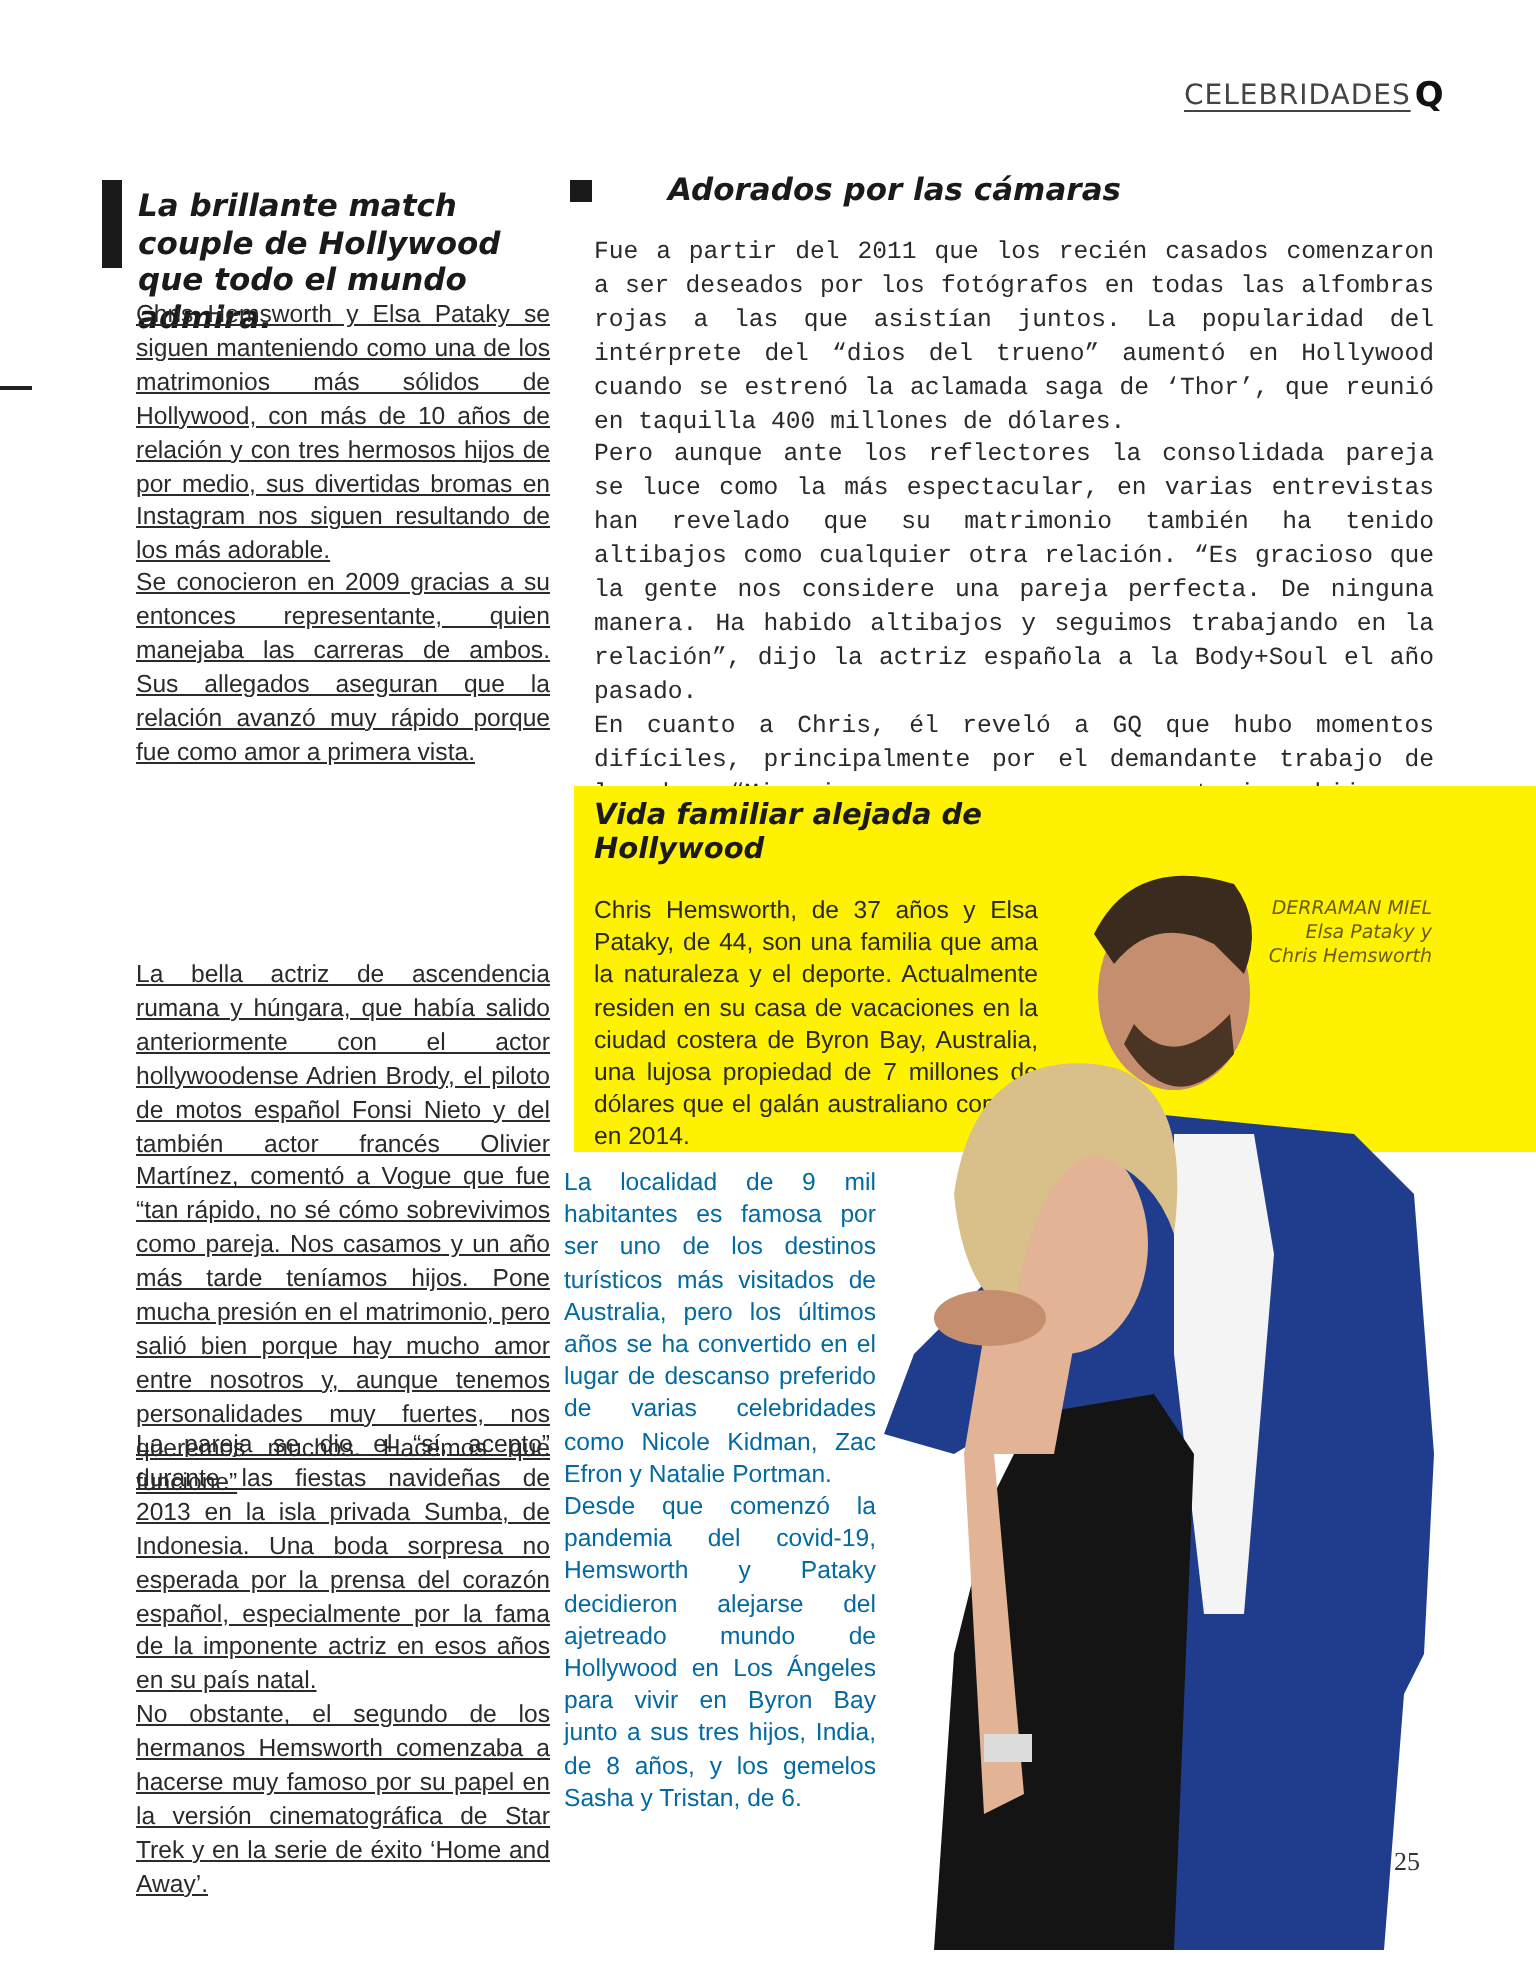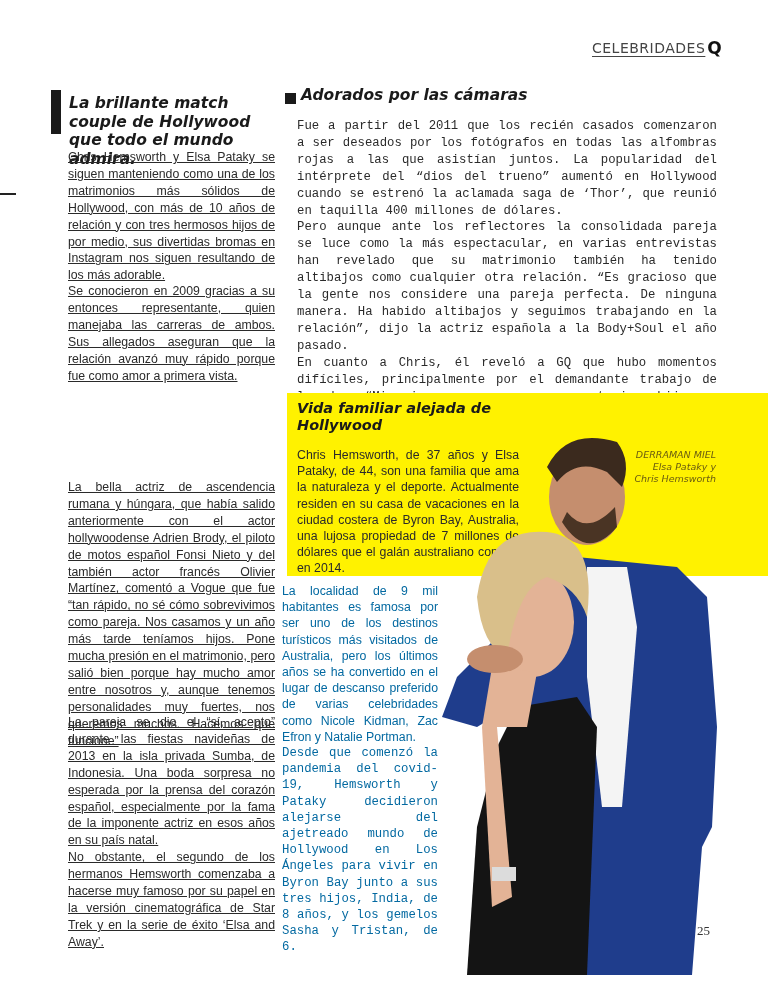--- a/index.html
+++ b/index.html
@@ -6,21 +6,21 @@
   body{width:768px;height:983px;background:#ffffff;position:relative;overflow:hidden;font-family:"Liberation Sans",sans-serif;color:#2a2a2a;}
   .abs{position:absolute;}
   .section-tag{left:592px;top:38px;font-family:"DejaVu Sans",sans-serif;font-size:14px;letter-spacing:0.5px;color:#444;display:flex;align-items:center;}
   .section-tag .label{text-decoration:underline;text-decoration-thickness:1px;text-underline-offset:3px;}
   .section-tag .q{font-weight:bold;font-size:17px;color:#111;margin-left:2px;}
   .edge-rule{left:0;top:193px;width:16px;height:2px;background:#222;}
   .left-bar{left:51px;top:90px;width:10px;height:44px;background:#1a1a1a;}
   .left-heading{left:69px;top:94px;width:210px;font-family:"DejaVu Sans",sans-serif;font-style:italic;font-weight:bold;font-size:15.5px;line-height:18.5px;color:#1a1a1a;margin:0;}
   .col-left{left:68px;width:207px;font-size:12.3px;line-height:16.9px;text-align:justify;color:#2a2a2a;}
   .col-left p{margin:0;text-decoration:underline;}
-  .right-heading{left:285px;top:86px;font-family:"DejaVu Sans",sans-serif;font-style:italic;font-weight:bold;font-size:15.5px;color:#1a1a1a;display:flex;align-items:flex-end;margin:0;}
+  .right-heading{left:285px;top:86px;font-family:"DejaVu Sans",sans-serif;font-style:italic;font-weight:bold;font-size:15.5px;color:#1a1a1a;display:flex;align-items:center;margin:0;gap:33px;}
   .right-heading .sq{display:inline-block;width:11px;height:11px;background:#1a1a1a;margin-right:5px;}
   .col-right{left:297px;width:420px;font-size:12.3px;line-height:16.9px;text-align:justify;color:#2a2a2a;font-family:Liberation Mono, monospace;}
   .col-right p{margin:0;}
   .yellow{left:287px;top:393px;width:481px;height:183px;background:#fff200;}
   .y-heading{left:297px;top:400px;width:200px;font-family:"DejaVu Sans",sans-serif;font-style:italic;font-weight:bold;font-size:14.5px;line-height:17px;color:#1a1a1a;margin:0;}
   .y-text{left:297px;top:447px;width:222px;font-size:12.3px;line-height:16.2px;text-align:justify;color:#2a2a2a;}
   .caption{left:610px;top:449px;width:106px;text-align:right;font-family:"DejaVu Sans",sans-serif;font-style:italic;font-size:9.5px;line-height:12px;color:#6a5c10;}
   .caption .title{display:block;}
   .col-mid{left:282px;width:156px;font-size:12.3px;line-height:16.2px;text-align:justify;color:#0369a1;}
   .col-mid p{margin:0;}
@@ -44,21 +44,21 @@
   <p>Chris Hemsworth y Elsa Pataky se siguen manteniendo como una de los matrimonios más sólidos de Hollywood, con más de 10 años de relación y con tres hermosos hijos de por medio, sus divertidas bromas en Instagram nos siguen resultando de los más adorable.</p>
 </div>
 <div class="abs col-left" style="top:283px;">
   <p>Se conocieron en 2009 gracias a su entonces representante, quien manejaba las carreras de ambos. Sus allegados aseguran que la relación avanzó muy rápido porque fue como amor a primera vista.</p>
 </div>
 <div class="abs col-left" style="top:479px;">
   <p>La bella actriz de ascendencia rumana y húngara, que había salido anteriormente con el actor hollywoodense Adrien Brody, el piloto de motos español Fonsi Nieto y del también actor francés Olivier Martínez, comentó a Vogue que  fue “tan rápido, no sé cómo sobrevivimos como pareja. Nos casamos y un año más tarde teníamos hijos. Pone mucha presión en el matrimonio, pero salió bien porque hay mucho amor entre nosotros y, aunque tenemos personalidades muy fuertes, nos queremos muchos. Hacemos que funcione”</p>
 </div>
 <div class="abs col-left" style="top:714px;">
   <p>La pareja se dio el “sí, acepto” durante las fiestas navideñas de 2013 en la isla privada Sumba, de Indonesia. Una boda sorpresa no esperada por la prensa del corazón español, especialmente por la fama de la imponente actriz en esos años en su país natal.</p>
-  <p>No obstante, el segundo de los hermanos Hemsworth comenzaba a hacerse muy famoso por su papel en la versión cinematográfica de Star Trek y en la serie de éxito ‘Elsa and Away’.</p>
+  <p>No obstante, el segundo de los hermanos Hemsworth comenzaba a hacerse muy famoso por su papel en la versión cinematográfica de Star Trek y en la serie de éxito ‘Home and Away’.</p>
 </div>
 
 <h2 class="abs right-heading">
   <span class="sq"></span>
   <span>Adorados por las cámaras</span>
 </h2>
 
 <div class="abs col-right" style="top:118px;">
   <p>Fue a partir del 2011 que los recién casados comenzaron a ser deseados por los fotógrafos en todas las alfombras rojas a las que asistían juntos. La popularidad del intérprete del “dios del trueno” aumentó en Hollywood cuando se estrenó la aclamada saga de ‘Thor’, que reunió en taquilla 400 millones de dólares.</p>
   <p>Pero aunque ante los reflectores la consolidada pareja se luce como la más espectacular, en varias entrevistas han revelado que su matrimonio también ha tenido altibajos como cualquier otra relación. “Es gracioso que la gente nos considere una pareja perfecta. De ninguna manera. Ha habido altibajos y seguimos trabajando en la relación”, dijo la actriz española a la Body+Soul el año pasado.</p>
@@ -93,17 +93,17 @@
 
 <div class="abs caption">
   <span class="title">DERRAMAN MIEL</span>
   <span class="title">Elsa Pataky y</span>
   <span class="title">Chris Hemsworth</span>
 </div>
 
 <div class="abs col-mid" style="top:583px;">
   <p>La localidad de 9 mil habitantes es famosa por ser uno de los destinos turísticos más visitados de Australia, pero los últimos años se ha convertido en el lugar de descanso preferido de varias celebridades como Nicole Kidman, Zac Efron y Natalie Portman.</p>
 </div>
-<div class="abs col-mid" style="top:745px;font-family:Liberation Mono, monospace;">
+<div class="abs col-mid" style="top:745px;">
   <p>Desde que comenzó la pandemia del covid-19, Hemsworth y Pataky decidieron alejarse del ajetreado mundo de Hollywood en Los Ángeles para vivir en Byron Bay junto a sus tres hijos, India, de 8 años, y los gemelos Sasha y Tristan, de 6.</p>
 </div>
 
 <div class="abs page-num">25</div>
 
 </body></html>

